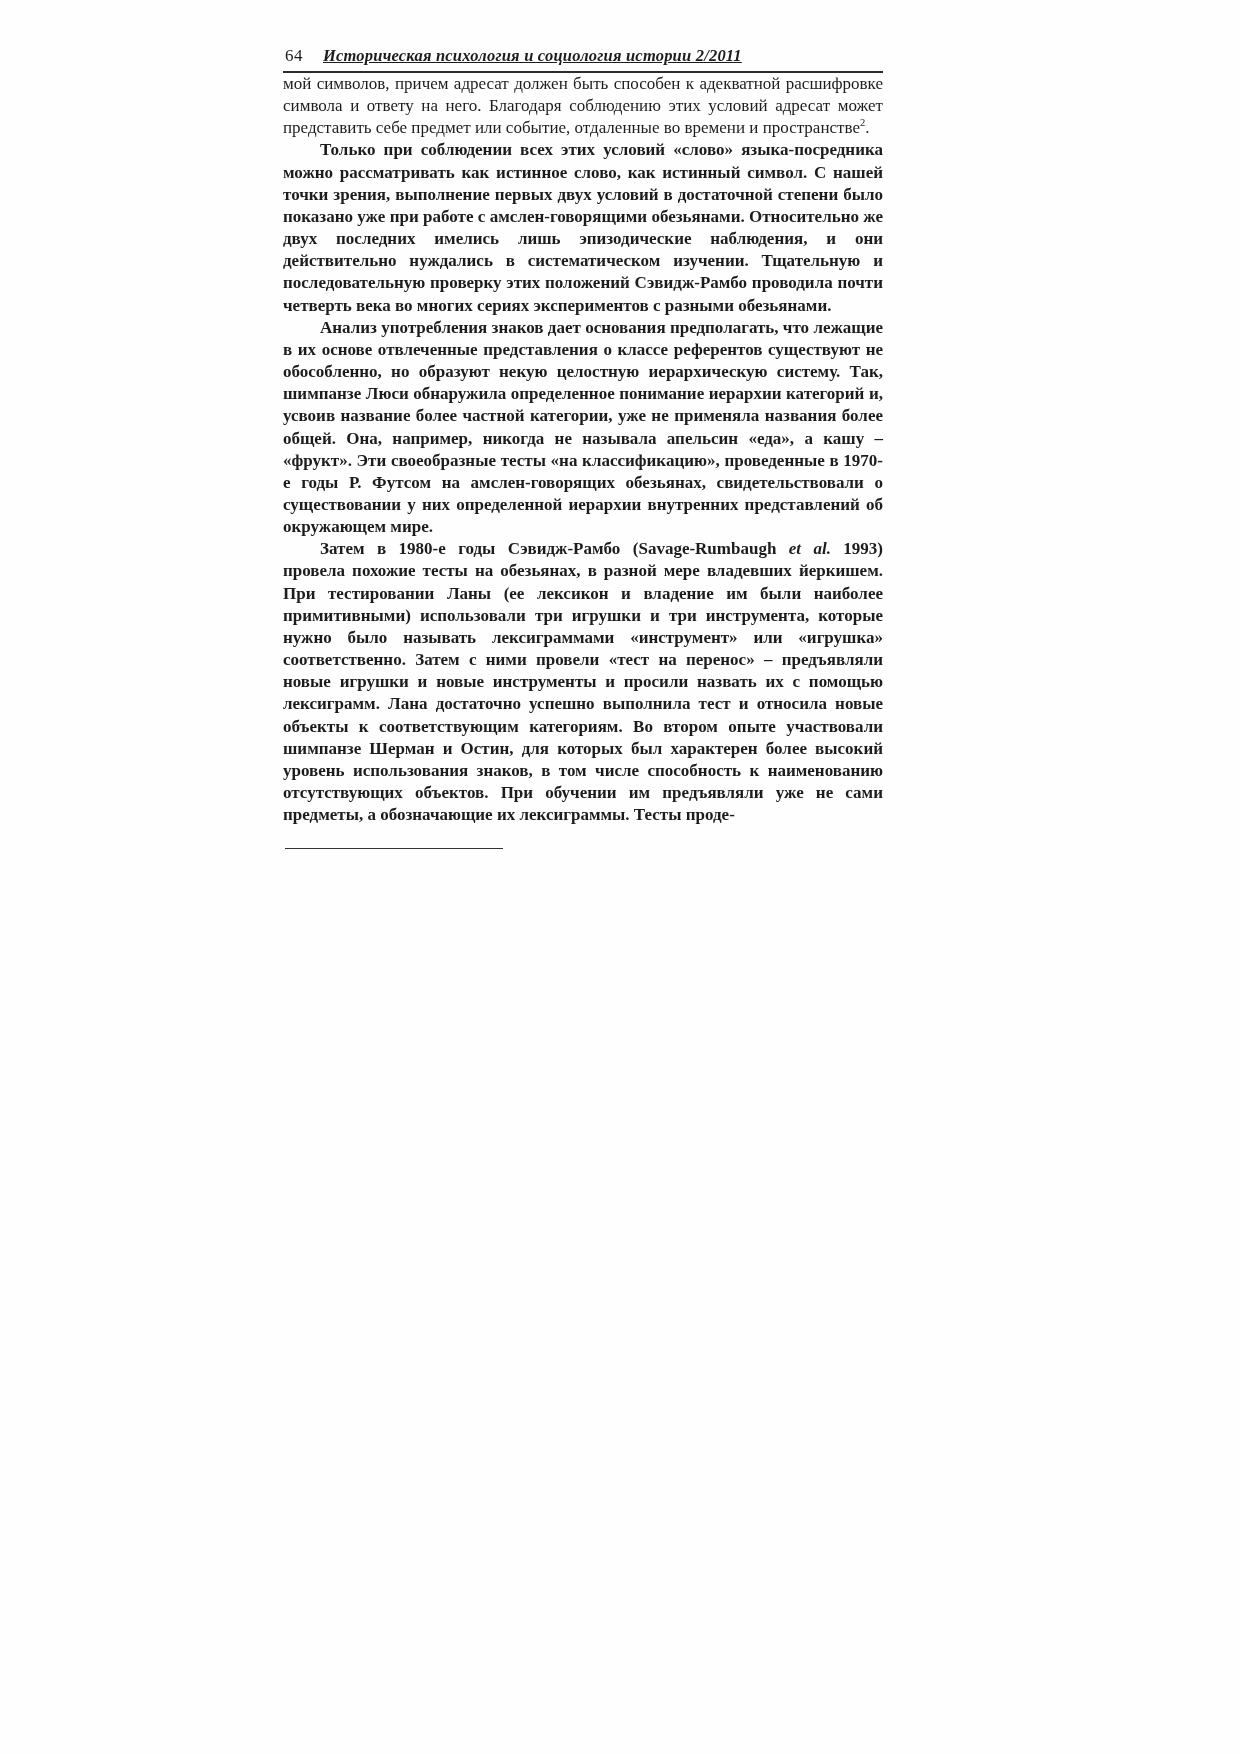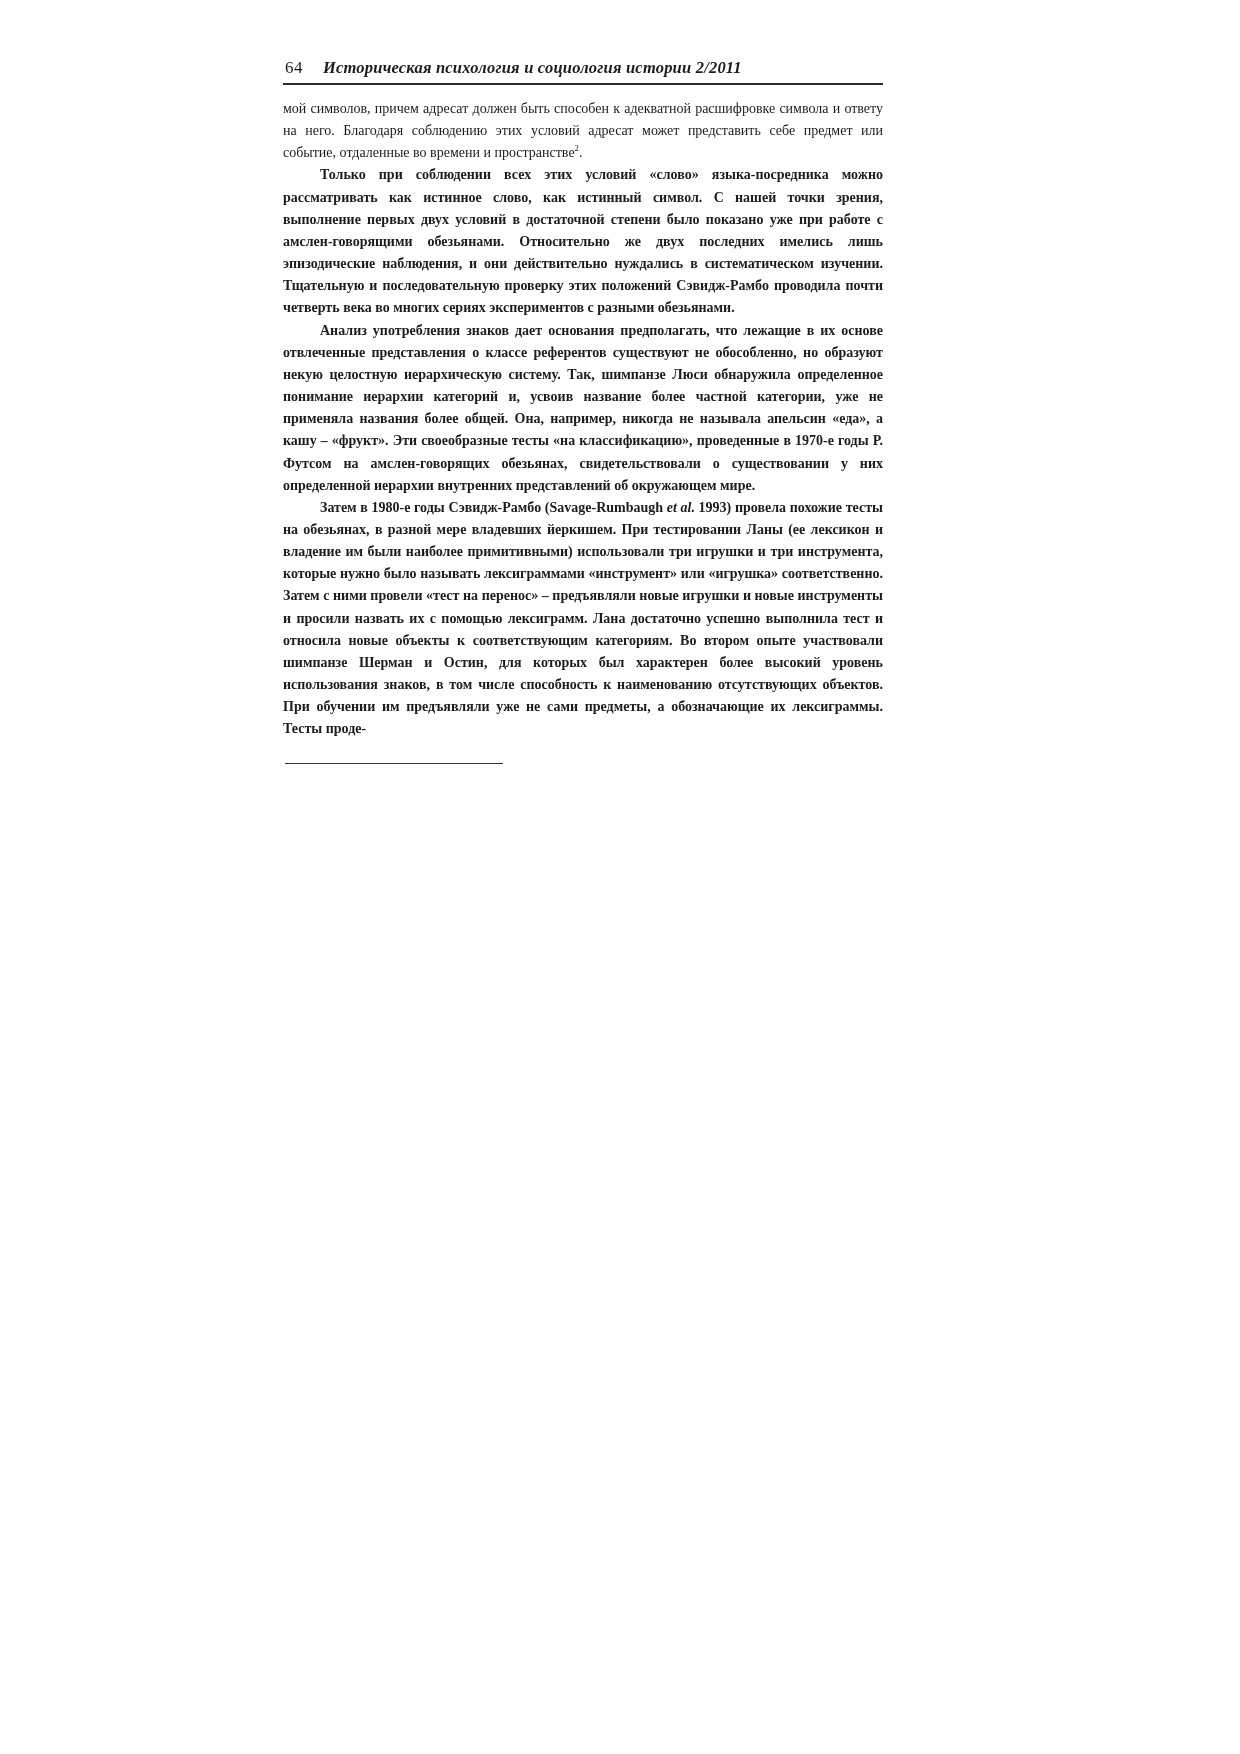--- a/index.html
+++ b/index.html
@@ -12,47 +12,47 @@
     color: #1c1c1c;
   }
   .sheet {
     position: absolute;
     inset: 0;
     background: #fefefe;
   }
   .column {
     position: absolute;
     left: 283px;
-    top: 58px;
+    top: 46px;
     width: 600px;
   }
   .header {
     display: flex;
     align-items: baseline;
     gap: 20px;
     padding-bottom: 5px;
     padding-left: 2px;
   }
   .page-num {
     font-size: 17px;
     letter-spacing: 0.5px;
   }
   .journal-title {
     font-weight: bold;
     font-style: italic;
     font-size: 16.5px;
     letter-spacing: 0.2px;
+    text-decoration: underline;
   }
   .header-rule {
     height: 0;
     border-top: 2px solid #2b2b2b;
   }
   .body-text {
-    margin-top: 13px;
-    font-size: 14px;
+    font-size: 17px;
     line-height: 22.15px;
     text-align: justify;
     hyphens: none;
   }
   .para { text-indent: 0; }
   .para.indent { text-indent: 37px; font-weight: bold; }
   .body-text sup, .footnote sup {
     font-size: 0.62em;
     vertical-align: super;
     line-height: 0;

